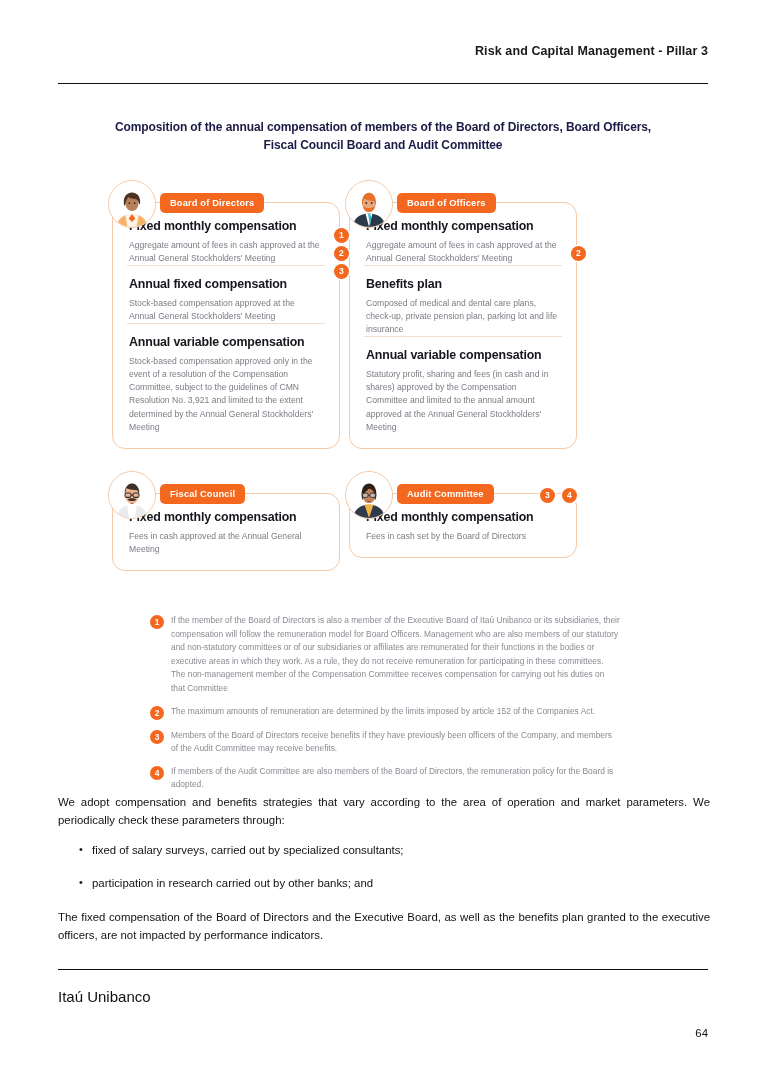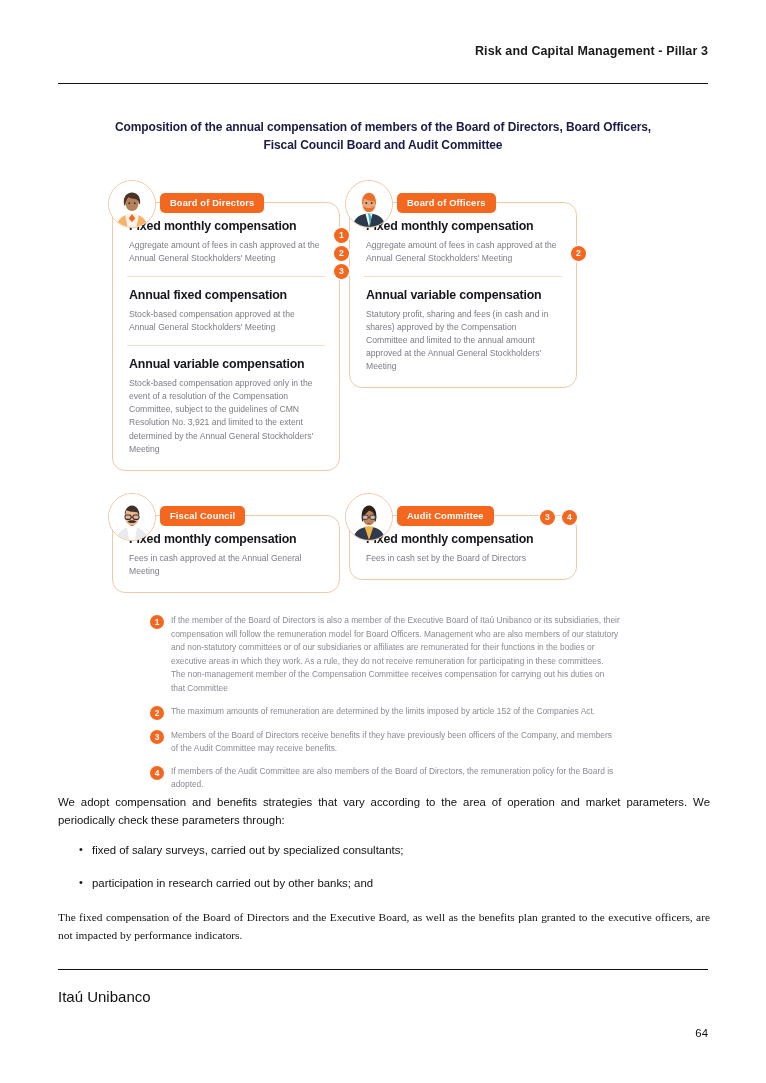--- a/index.html
+++ b/index.html
@@ -103,21 +103,21 @@
     font-size: 9.3px;
     font-weight: bold;
     border-radius: 5px;
     padding: 5px 10px 5px 10px;
     z-index: 4;
     white-space: nowrap;
     letter-spacing: .15px;
   }
 
   .sec { padding: 0 2px; }
-  .sec + .sec { border-top: 1px solid #f6ddc8; margin-top: 11px; padding-top: 11px; }
+  .sec + .sec { border-top: 1px solid #f6ddc8; padding-top: 11px; }
   .sec-title {
     font-size: 12.4px;
     font-weight: bold;
     color: #16161c;
     letter-spacing: -0.15px;
     margin-bottom: 6px;
   }
   .sec-body {
     font-size: 8.6px;
     line-height: 1.52;
@@ -194,21 +194,21 @@
     padding-left: 34px;
     margin-bottom: 16px;
   }
   .bullets li::before {
     content: "\2022";
     position: absolute;
     left: 21px;
     top: -1px;
     font-size: 11px;
   }
-  .para.last { margin-top: 6px; font-family: Liberation Serif, serif; }
+  .para.last { margin-top: 6px; }
 
   
   .footer-rule {
     position: absolute;
     bottom: 113px;
     left: 58px;
     right: 58px;
     height: 0;
     border-top: 1.6px solid #111;
   }
@@ -291,20 +291,24 @@
         </svg>
       </div>
       <div class="tag">Board of Officers</div>
 
       <div class="badge" style="top:64px; right:-9px;">2</div>
 
       <div class="card">
         <div class="sec">
           <div class="sec-title">Fixed monthly compensation</div>
           <div class="sec-body">Aggregate amount of fees in cash approved at the Annual General Stockholders' Meeting</div>
+        </div>
+        <div class="sec">
+          <div class="sec-title">Benefits plan</div>
+          <div class="sec-body">Composed of medical and dental care plans, check-up, private pension plan, parking lot and life insurance</div>
         </div>
         <div class="sec">
           <div class="sec-title">Annual variable compensation</div>
           <div class="sec-body">Statutory profit, sharing and fees (in cash and in shares) approved by the Compensation Committee and limited to the annual amount approved at the Annual General Stockholders' Meeting</div>
         </div>
       </div>
     </div>
   </div>
 
   <div class="cards-row row-2">

